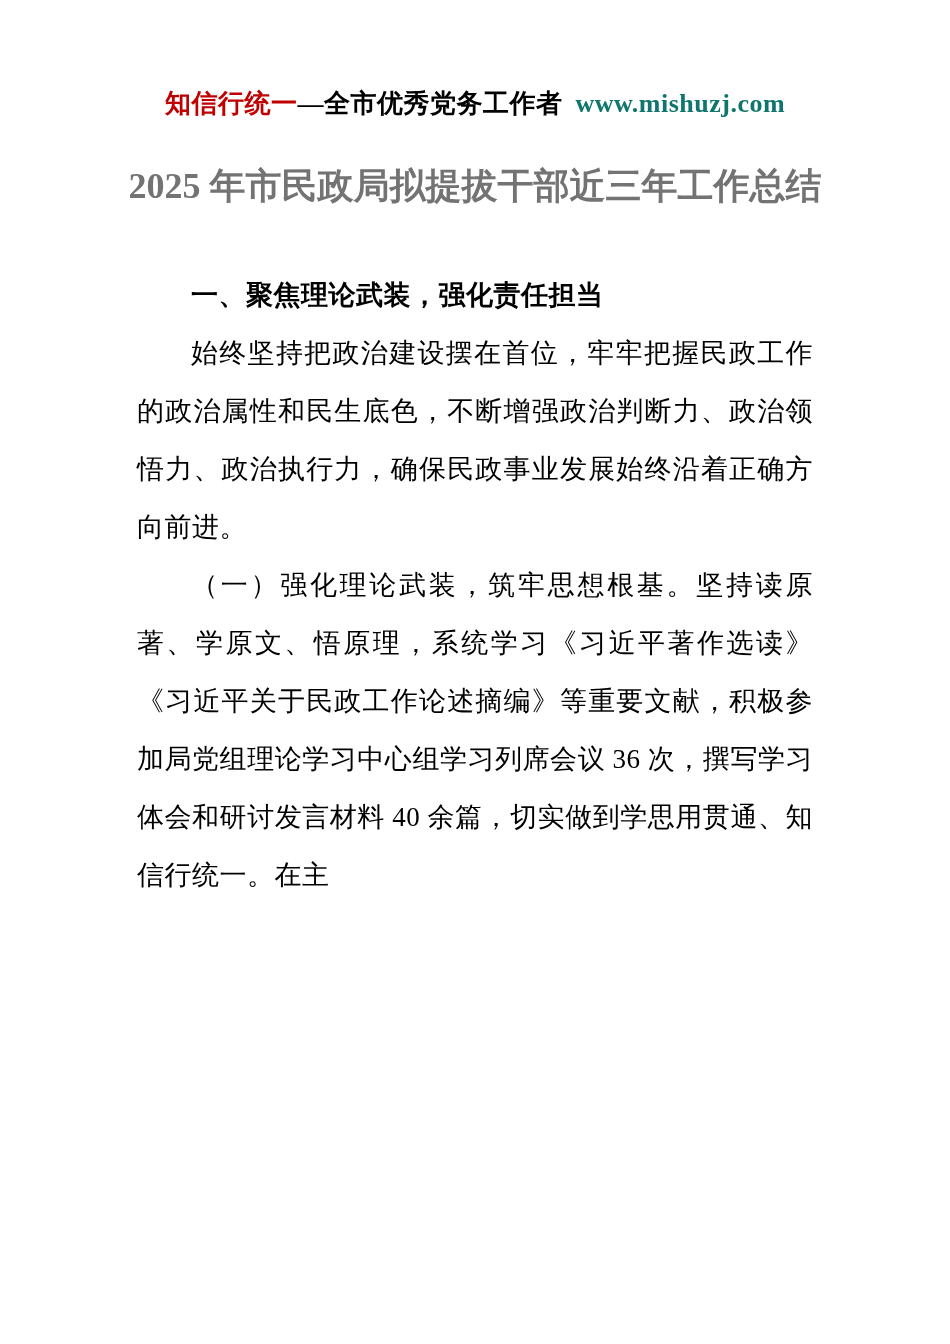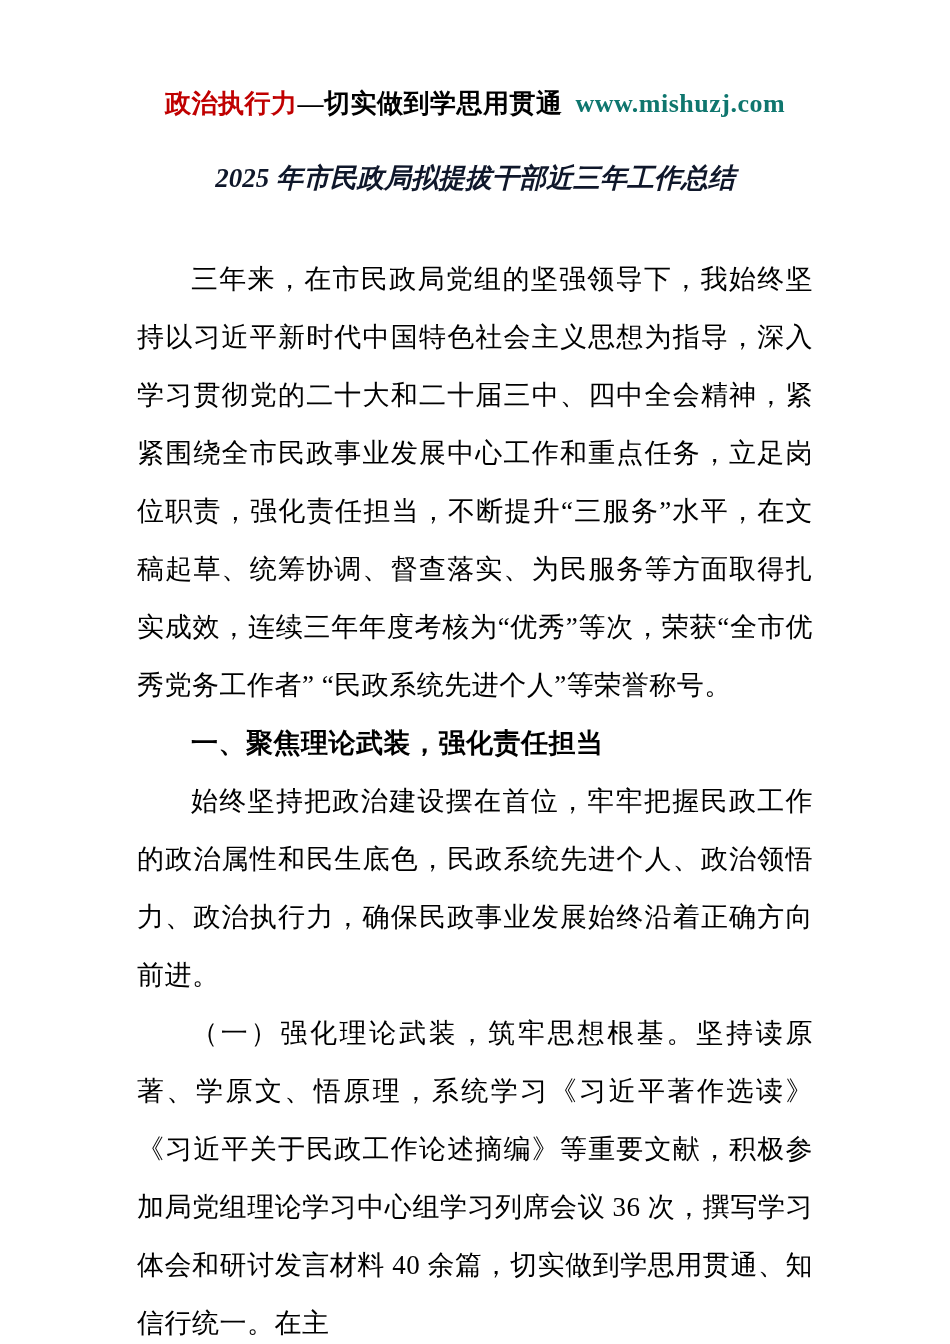--- a/index.html
+++ b/index.html
@@ -33,25 +33,24 @@
   }
   .site-url {
     color: #0f766e;
     margin-left: 6px;
     cursor: pointer;
   }
   .doc-title {
     width: 700px;
     margin: 34px auto 0 auto;
     text-align: center;
-    font-size: 27px;
+    font-size: 36px;
     font-weight: 600;
     line-height: 1.75;
-    color: #0f172a;
-    font-style: italic;
+    color: #737373;
   }
   .doc-body {
     width: 676px;
     margin: 48px auto 0 auto;
     font-size: 27px;
     color: #000000;
   }
   .para {
     margin: 0;
     text-indent: 2em;
@@ -62,26 +61,25 @@
   .para.heading {
     font-weight: bold;
   }
 </style>
 </head>
 <body>
 
 <div class="page">
 
   <div class="site-header">
-    <span class="site-name">政治执行力</span><span class="tagline">—切实做到学思用贯通</span>
+    <span class="site-name">知信行统一</span><span class="tagline">—全市优秀党务工作者</span>
     <span class="site-url">www.mishuzj.com</span>
   </div>
 
   <h1 class="doc-title">2025 年市民政局拟提拔干部近三年工作总结</h1>
 
   <div class="doc-body">
-    <p class="para">三年来，在市民政局党组的坚强领导下，我始终坚持以习近平新时代中国特色社会主义思想为指导，深入学习贯彻党的二十大和二十届三中、四中全会精神，紧紧围绕全市民政事业发展中心工作和重点任务，立足岗位职责，强化责任担当，不断提升“三服务”水平，在文稿起草、统筹协调、督查落实、为民服务等方面取得扎实成效，连续三年年度考核为“优秀”等次，荣获“全市优秀党务工作者” “民政系统先进个人”等荣誉称号。</p>
     <p class="para heading">一、聚焦理论武装，强化责任担当</p>
-    <p class="para">始终坚持把政治建设摆在首位，牢牢把握民政工作的政治属性和民生底色，民政系统先进个人、政治领悟力、政治执行力，确保民政事业发展始终沿着正确方向前进。</p>
+    <p class="para">始终坚持把政治建设摆在首位，牢牢把握民政工作的政治属性和民生底色，不断增强政治判断力、政治领悟力、政治执行力，确保民政事业发展始终沿着正确方向前进。</p>
     <p class="para">（一）强化理论武装，筑牢思想根基。坚持读原著、学原文、悟原理，系统学习《习近平著作选读》《习近平关于民政工作论述摘编》等重要文献，积极参加局党组理论学习中心组学习列席会议 36 次，撰写学习体会和研讨发言材料 40 余篇，切实做到学思用贯通、知信行统一。在主</p>
   </div>
 
 </div>
 
 </body></html>

